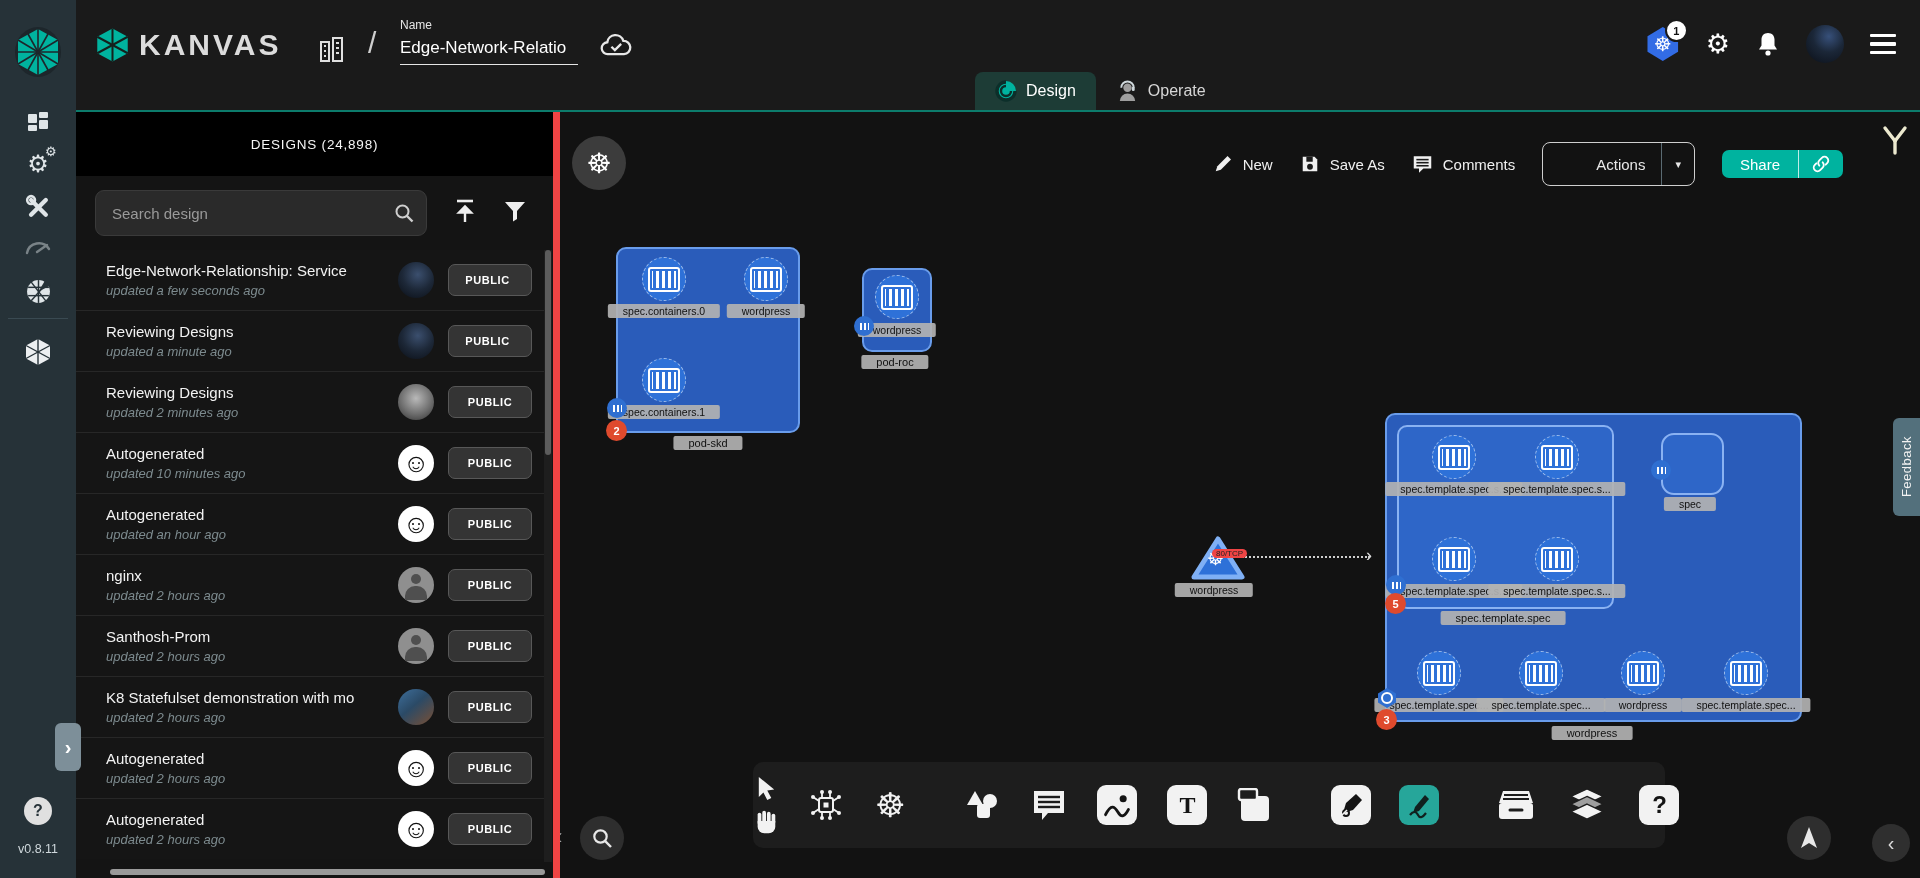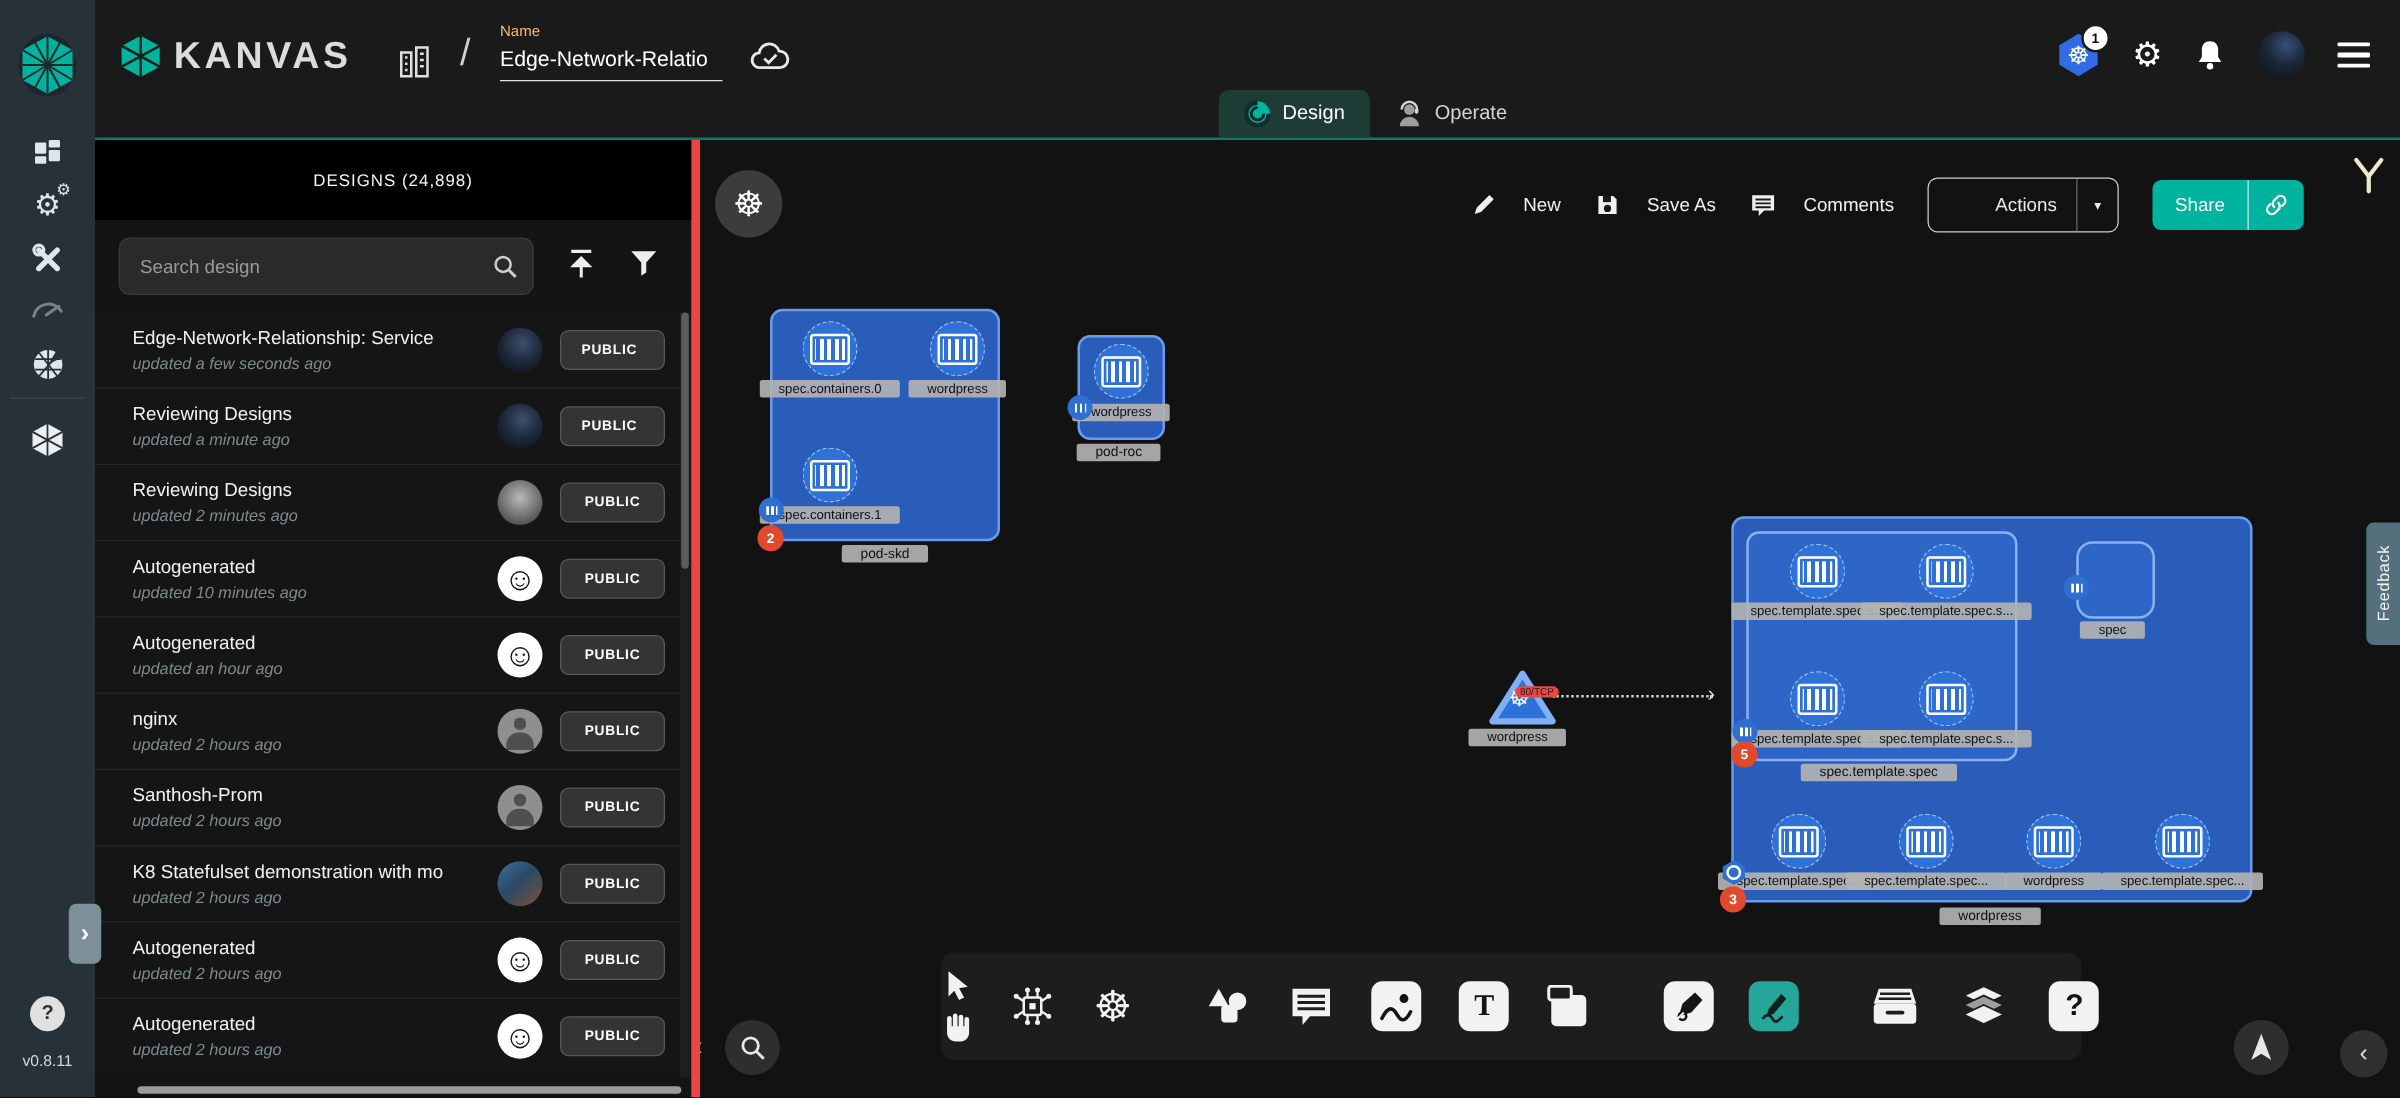--- a/index.html
+++ b/index.html
@@ -15,21 +15,21 @@
   .version{position:absolute;left:0;top:842px;width:76px;text-align:center;font-size:12.5px;color:#cfd8dc;}
   .expand-btn{position:absolute;left:55px;top:723px;width:26px;height:48px;background:#7d8f99;border-radius:6px;
               display:flex;align-items:center;justify-content:center;color:#fff;font-size:20px;font-weight:bold;z-index:12;cursor:pointer;}
   
   .topbar{position:absolute;left:76px;top:0;width:1844px;height:110px;background:#1a1a1a;border-bottom:2px solid #0c7c6c;z-index:5;}
   .kanvas-logo{position:absolute;left:20px;top:27px;display:flex;align-items:center;gap:10px;cursor:pointer;}
   .wordmark{font-size:30px;font-weight:bold;letter-spacing:3px;color:#dcdcdc;}
   .crumb-building{position:absolute;left:240px;top:34px;color:#e0e0e0;cursor:pointer;}
   .crumb-slash{position:absolute;left:292px;top:26px;font-size:30px;font-weight:300;color:#cfcfcf;}
   .name-block{position:absolute;left:324px;top:18px;}
-  .name-label{font-size:12px;color:#fdba74;}
+  .name-label{font-size:12px;color:#e5e5e5;}
   .name-input{display:block;margin-top:4px;width:178px;background:transparent;border:none;border-bottom:1px solid #e5e5e5;
               color:#fff;font-size:17px;font-family:"Liberation Sans",sans-serif;padding:2px 0 6px 0;outline:none;}
   .cloud-ic{position:absolute;left:524px;top:32px;cursor:pointer;}
   .tabs{position:absolute;left:899px;top:72px;display:flex;align-items:flex-end;height:38px;}
   .tab{display:flex;align-items:center;gap:9px;height:38px;padding:0 20px;font-size:16px;color:#d6d6d6;cursor:pointer;border-radius:8px 8px 0 0;}
   .tab.active{background:#1d3c36;color:#fff;}
   .hdr-right{position:absolute;right:24px;top:0;height:88px;display:flex;align-items:center;gap:26px;}
   .k8s-hex{position:relative;width:34px;height:34px;cursor:pointer;}
   .hexagon{width:34px;height:34px;background:#326ce5;clip-path:polygon(50% 0,95% 27%,95% 73%,50% 100%,5% 73%,5% 27%);
            display:flex;align-items:center;justify-content:center;color:#fff;font-size:20px;}
@@ -70,25 +70,25 @@
              display:flex;align-items:center;justify-content:center;gap:5px;font-size:11px;font-weight:bold;letter-spacing:.6px;padding:0 9px;cursor:pointer;}
   .pub-caret{font-size:10px;}
   .vscroll{position:absolute;left:468px;top:138px;width:8px;height:612px;background:#1e1e1e;}
   .vscroll-thumb{position:absolute;left:1px;top:0;width:6px;height:205px;background:#5c5c5c;border-radius:3px;cursor:pointer;}
   .hscroll{position:absolute;left:34px;top:757px;width:435px;height:6px;background:#9a9a9a;border-radius:3px;cursor:pointer;}
   
   .canvas{position:absolute;left:553px;top:112px;width:1367px;height:766px;background:#121212;overflow:hidden;}
   .k8s-circle-btn{position:absolute;left:19px;top:24px;width:54px;height:54px;border-radius:50%;background:#3c3c3c;
                   display:flex;align-items:center;justify-content:center;color:#fff;font-size:28px;cursor:pointer;}
   .actionbar{position:absolute;right:77px;top:29px;height:46px;display:flex;align-items:center;gap:27px;}
-  .act-item{display:flex;align-items:center;gap:22px;font-size:15px;color:#f0f0f0;cursor:pointer;white-space:nowrap;}
+  .act-item{display:flex;align-items:center;gap:10px;font-size:15px;color:#f0f0f0;cursor:pointer;white-space:nowrap;}
   .actions-btn{display:flex;align-items:stretch;border:1px solid #cfcfcf;border-radius:8px;height:42px;cursor:pointer;padding-left:37px;}
   .actions-btn .lbl{display:flex;align-items:center;padding:0 16px;font-size:15px;}
   .actions-btn .caret{display:flex;align-items:center;padding:0 13px;border-left:1px solid #5a6a72;font-size:11px;}
-  .share-btn{display:flex;align-items:stretch;background:#00b39f;border-radius:7px;height:40px;color:#fff;cursor:pointer;}
+  .share-btn{display:flex;align-items:stretch;background:#00b39f;border-radius:7px;height:28px;color:#fff;cursor:pointer;}
   .share-btn .lbl{display:flex;align-items:center;padding:0 18px;font-size:15px;}
   .share-btn .linkseg{display:flex;align-items:center;padding:0 12px;border-left:1px solid rgba(255,255,255,.75);}
   
   .dgroup{position:absolute;background:#2a5cba;border:2px solid #699ceb;border-radius:10px;}
   .dgroup-inner{position:absolute;background:#2e66c8;border:2px solid #8ab2f2;border-radius:10px;}
   .knode{position:absolute;width:44px;height:44px;border-radius:50%;background:#2e71d8;border:1.5px dashed rgba(255,255,255,.55);
          display:flex;align-items:center;justify-content:center;cursor:pointer;box-sizing:border-box;}
   .cicon{width:24px;height:17px;border:2px solid #fff;border-radius:3px;padding:2px;
          background:repeating-linear-gradient(90deg,#fff 0 3px,transparent 3px 6px);background-clip:content-box;}
   .nlabel{position:absolute;transform:translateX(-50%);background:rgba(178,178,178,.92);color:#101010;font-size:10.5px;

